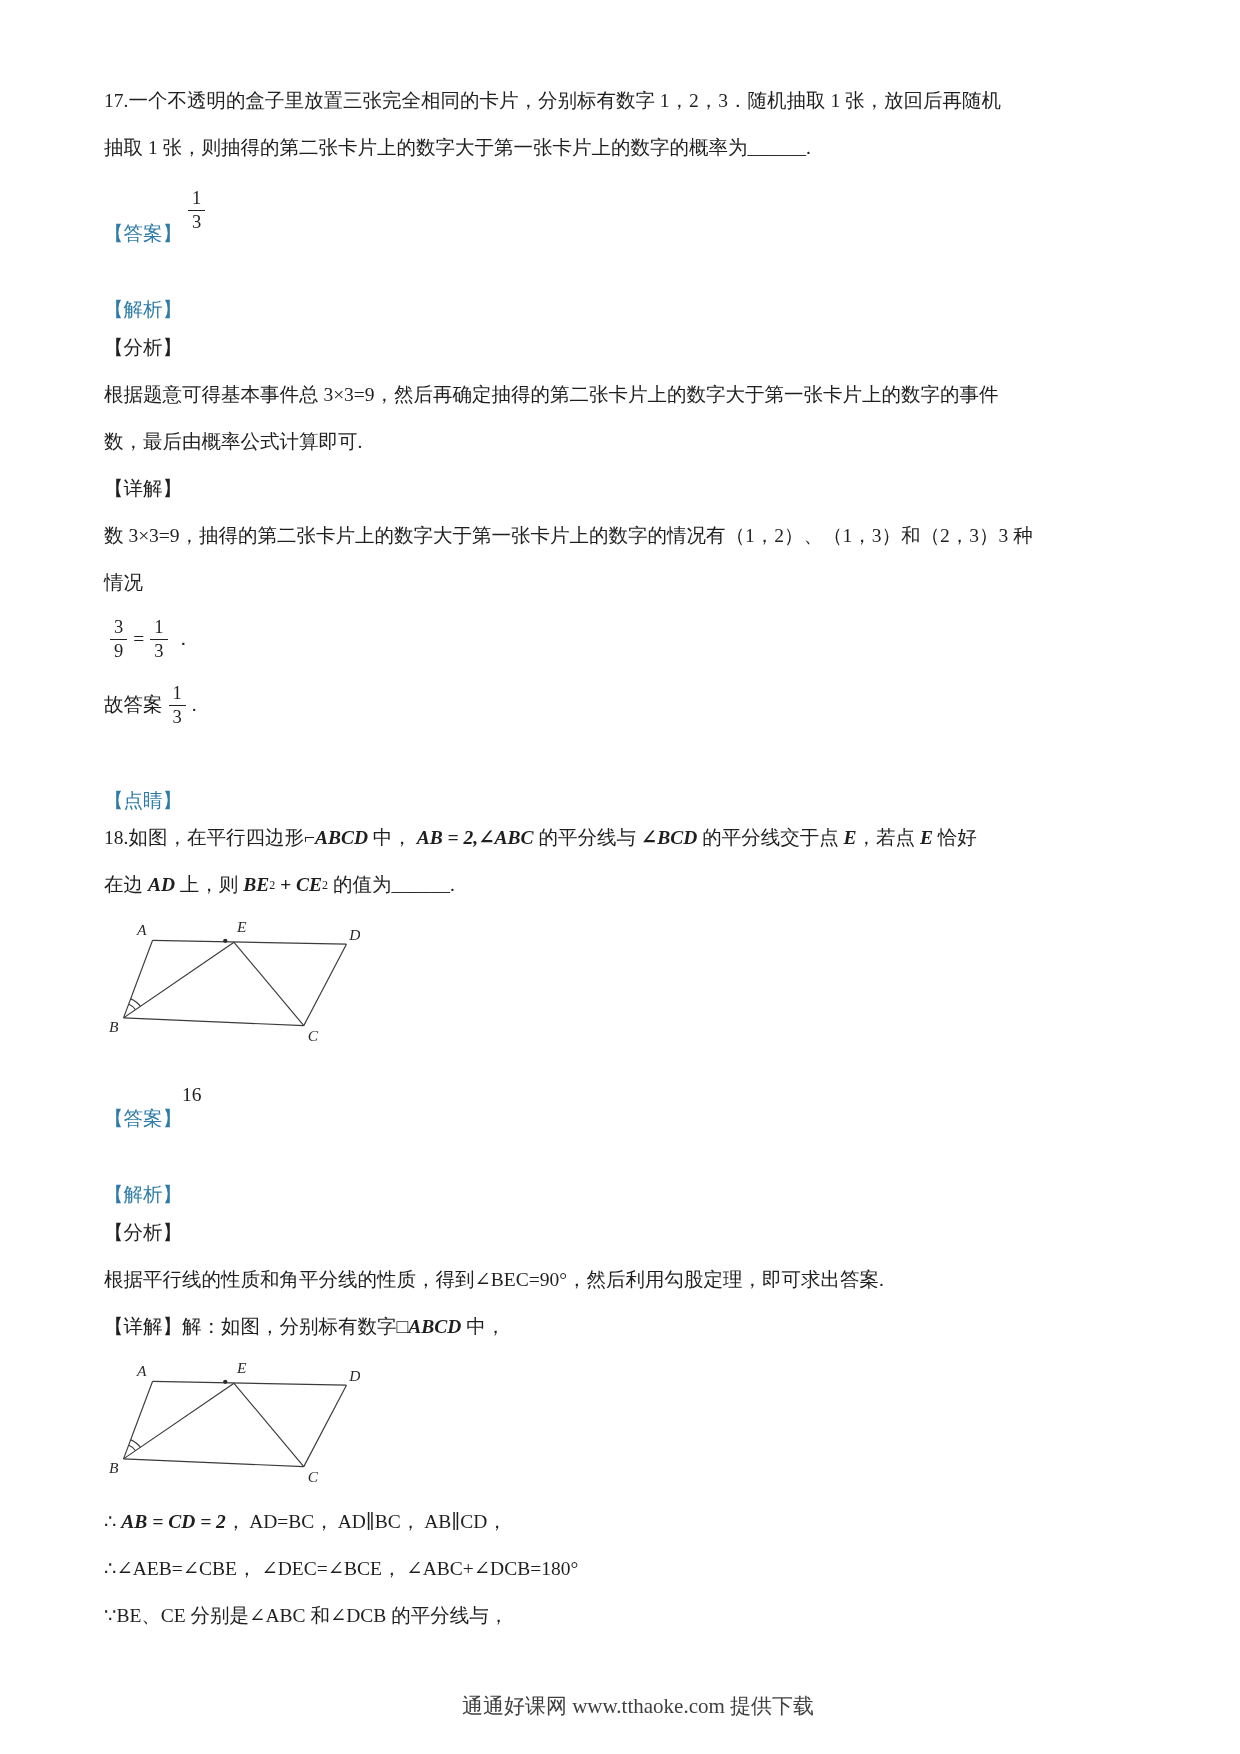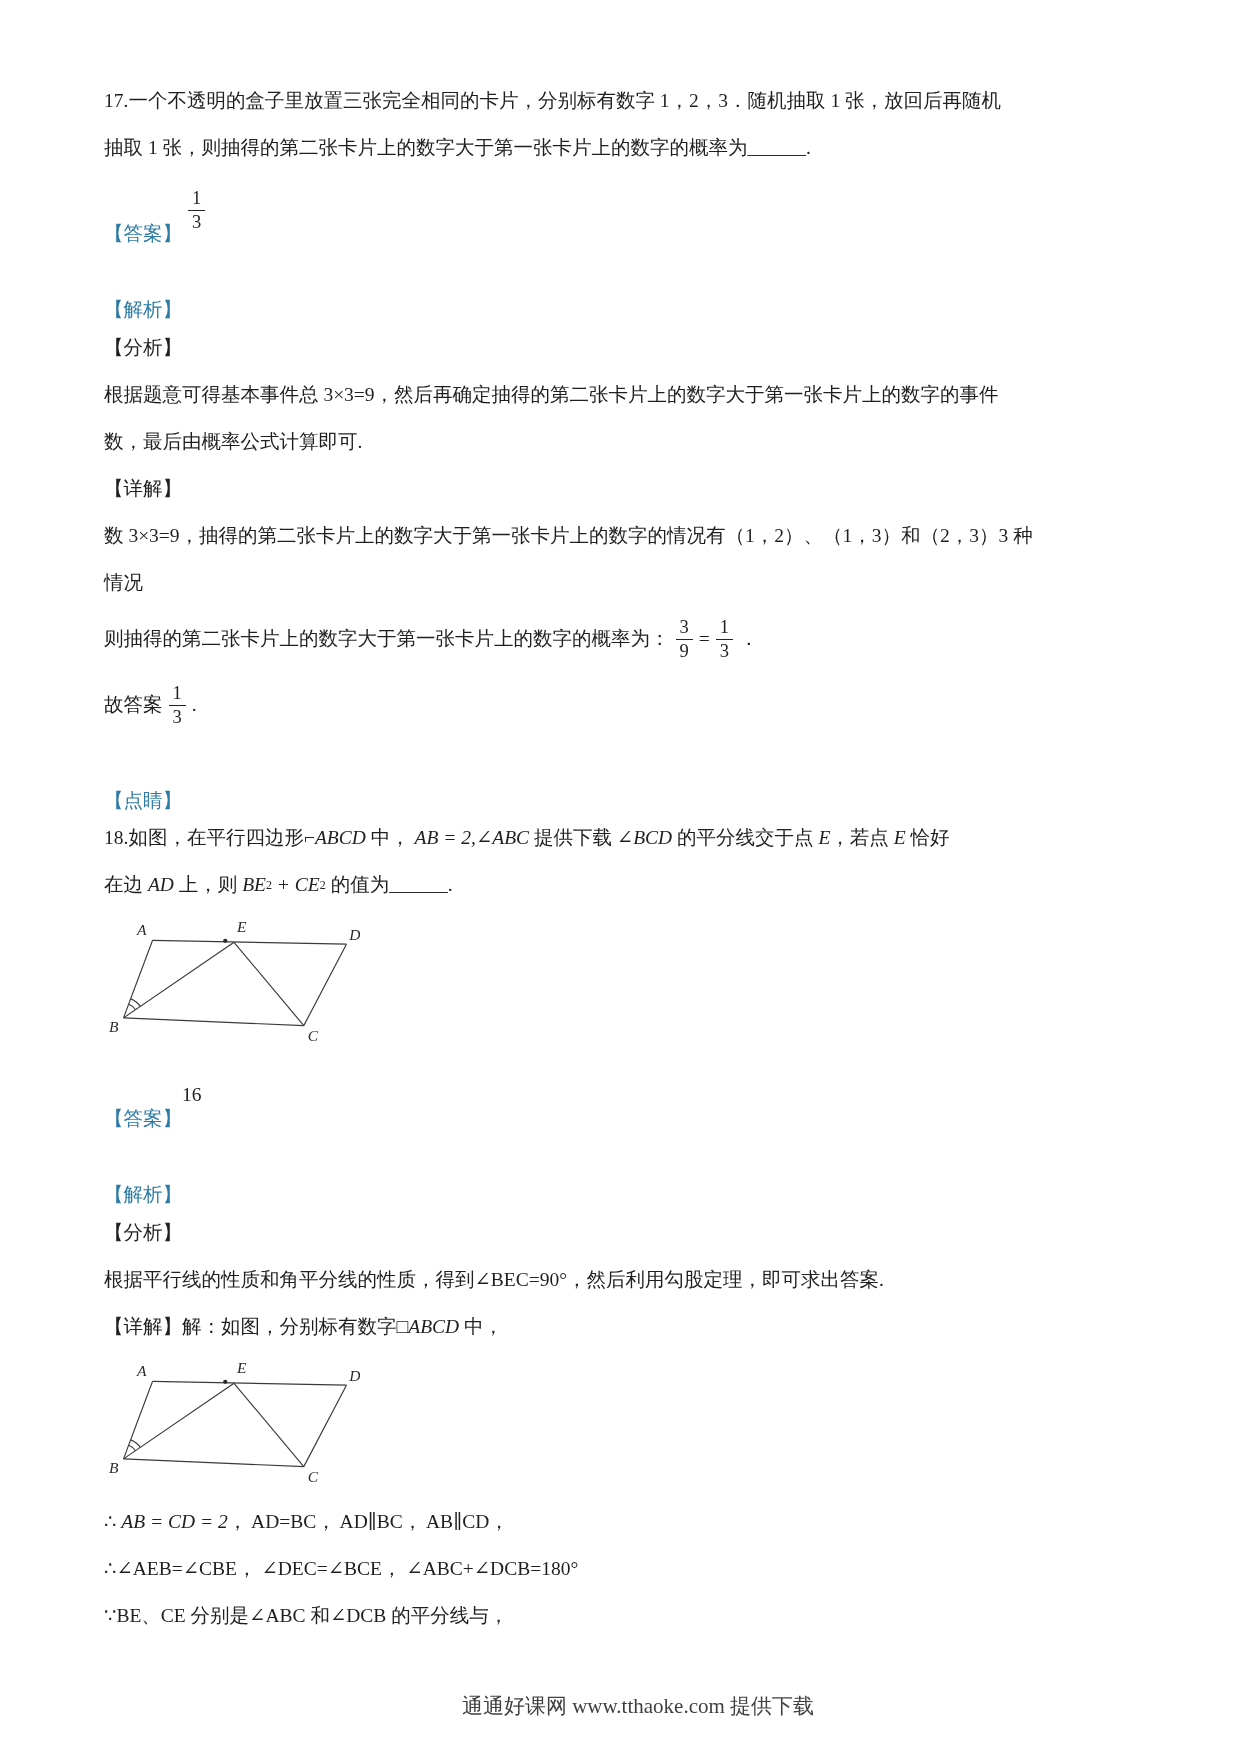--- a/index.html
+++ b/index.html
@@ -10,21 +10,21 @@
     background:#ffffff;
     font-family:"Liberation Serif","DejaVu Serif",serif;
     color:#1f1f1f;
     overflow:hidden;
     padding-left:36px;
   }
   .content{position:absolute;left:104px;top:78px;width:1036px;}
   .ln{display:flex;align-items:center;min-height:47px;font-size:19.5px;line-height:1.45;white-space:pre-wrap;}
   .ln-tall{min-height:66px;}
   .lbl-blue{color:#2e7ca6;margin-top:48px;}
-  .mi{font-style:italic;}
+  .mi{font-style:italic;font-weight:bold;}
   .frac{display:inline-flex;flex-direction:column;align-items:center;line-height:1.12;font-size:18.5px;margin:0 6px;}
   .fnum{padding:0 4px 1px;border-bottom:1.4px solid #222;}
   .fden{padding:1px 4px 0;}
   sup.sp{font-size:12px;line-height:0;vertical-align:super;}
   .fig{margin:10px 0 12px 4px;}
   .fig svg{display:block;}
   .fig text{font-family:"Liberation Serif","DejaVu Serif",serif;font-style:italic;font-size:16px;fill:#2b2b2b;}
   .footer{
     position:absolute;left:0;right:0;bottom:34px;
     text-align:center;font-size:21px;color:#3f3f3f;
@@ -71,21 +71,20 @@
       <span>【详解】</span>
     </div>
     <div class="ln">
       <span>数 3×3=9，抽得的第二张卡片上的数字大于第一张卡片上的数字的情况有（1，2）、（1，3）和（2，3）3 种</span>
     </div>
     <div class="ln">
       <span>情况</span>
     </div>
 
     <div class="ln ln-tall">
-      <span>则抽得的第二张卡片上的数字大于第一张卡片上的数字的概率为：</span>
       <span class="frac">
         <span class="fnum">3</span>
         <span class="fden">9</span>
       </span>
       <span>=</span>
       <span class="frac">
         <span class="fnum">1</span>
         <span class="fden">3</span>
       </span>
       <span>．</span>
@@ -98,21 +97,21 @@
         <span class="fden">3</span>
       </span>
       <span>.</span>
     </div>
 
     <div class="ln">
       <span class="lbl-blue">【点睛】</span>
     </div>
 
     <div class="ln">
-      <span>18.如图，在平行四边形⌐</span><span class="mi">ABCD</span><span> 中， </span><span class="mi">AB = 2,∠ABC</span><span> 提供下载 </span><span class="mi">∠BCD</span><span> 的平分线交于点 </span><span class="mi">E</span><span>，若点 </span><span class="mi">E</span><span> 恰好</span>
+      <span>18.如图，在平行四边形⌐</span><span class="mi">ABCD</span><span> 中， </span><span class="mi">AB = 2,∠ABC</span><span> 的平分线与 </span><span class="mi">∠BCD</span><span> 的平分线交于点 </span><span class="mi">E</span><span>，若点 </span><span class="mi">E</span><span> 恰好</span>
     </div>
     <div class="ln">
       <span>在边 </span><span class="mi">AD</span><span> 上，则 </span><span class="mi">BE</span><sup class="sp">2</sup><span class="mi"> + CE</span><sup class="sp">2</sup><span> 的值为______.</span>
     </div>
 
     <div class="fig">
       <svg width="252" height="126" viewBox="0 0 260 130">
         <g stroke="#3a3a3a" stroke-width="1.2" fill="none">
           <path d="M46,22 L246,26"></path>
           <path d="M16,102 L202,110"></path>

